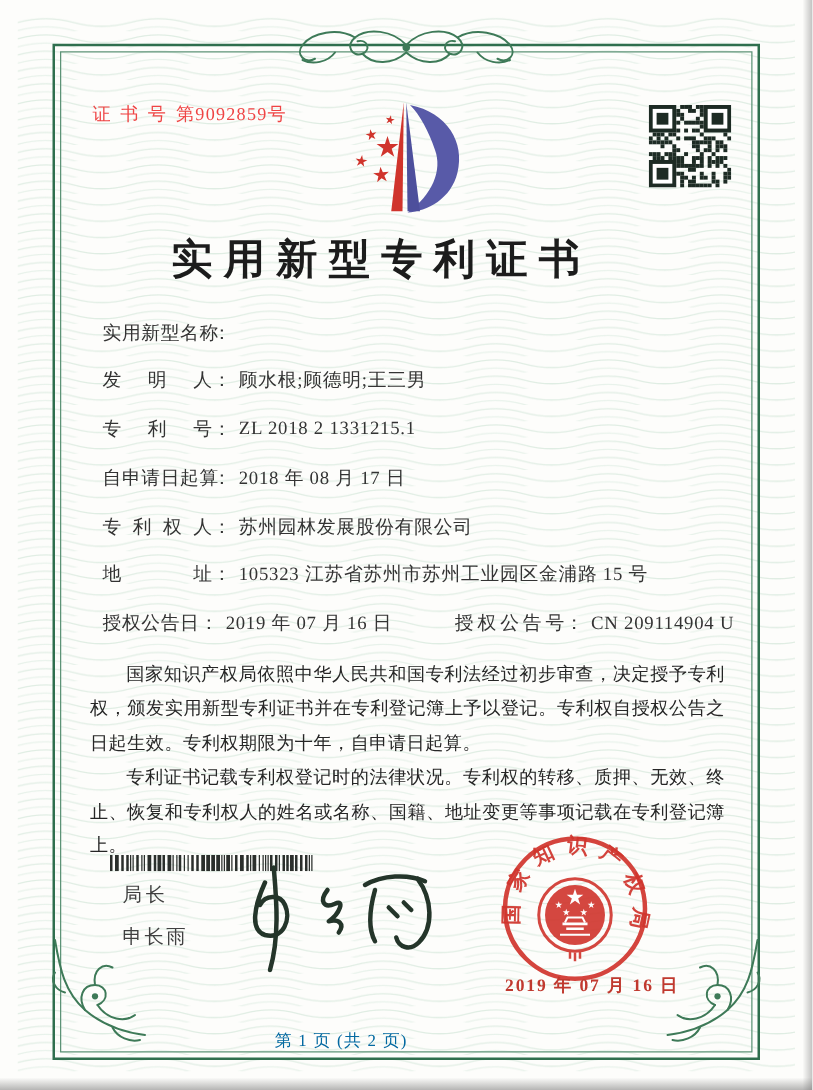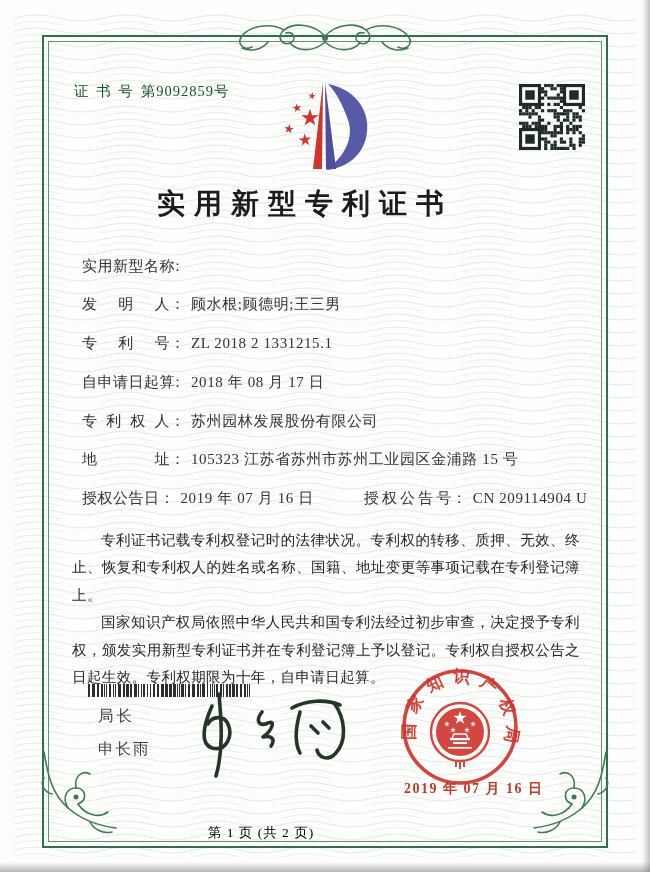--- a/index.html
+++ b/index.html
@@ -19,28 +19,28 @@
   .frame-outer { position:absolute; left:42px; top:35px; width:566px; height:813px;
     border:2.5px solid #2f6f4e; }
   .frame-inner { position:absolute; left:4px; top:4px; right:4px; bottom:4px;
     border:1px solid #5d9377; }
   .ornament-top { position:absolute; left:228px; top:16px; width:194px; height:42px; }
   .ornament-corner { position:absolute; width:96px; height:100px; }
   .ornament-bl { left:28px; top:742px; }
   .ornament-br { right:28px; top:742px; transform:scaleX(-1); }
 
   .cert-no { position:absolute; left:74px; top:82px; font-size:14.5px;
-    letter-spacing:2px; color:#14532d; }
+    letter-spacing:2px; color:#ef4444; }
   .cert-no .num { letter-spacing:1px; margin-left:6px; }
 
   .logo { position:absolute; left:266px; top:76px; width:122px; height:98px; }
   .qr { position:absolute; left:519px; top:84px; width:66px; height:66px; }
 
   .title { position:absolute; left:0; top:185px; width:570px; text-align:center;
-    font-size:28px; font-weight:600; letter-spacing:9px; color:#1c1c1c;padding-left:40px; }
+    font-size:33px; font-weight:600; letter-spacing:9px; color:#1c1c1c;padding-left:40px; }
 
   .fields { position:absolute; left:82px; top:254px; width:500px; font-size:15px; color:#333; }
   .frow { display:flex; align-items:center; height:24.5px; margin-bottom:14.2px; white-space:nowrap; }
   .flabel { display:inline-block; width:88px; text-align:justify; text-align-last:justify; letter-spacing:.5px; }
   .fcolon { margin:0 6px 0 0; }
   .fvalue { letter-spacing:.6px; }
   .fpair2 { margin-left:50px; display:flex; align-items:baseline; }
 
   .paras { position:absolute; left:72px; top:527px; width:508px;
     font-size:14.5px; line-height:27.4px; text-align:justify; color:#262626; }
@@ -50,22 +50,22 @@
 
   .signer { position:absolute; left:98px; top:706px; font-size:15.5px;
     letter-spacing:3px; color:#404040; }
   .signer .name { display:block; margin-top:12px; letter-spacing:2px; }
   .signature { position:absolute; left:182px; top:686px; width:178px; height:92px; }
 
   .seal { position:absolute; left:392px; top:662px; width:138px; height:138px; }
   .seal-date { position:absolute; left:404px; top:780px; font-size:14px;
     color:#c0392f; letter-spacing:1.5px; font-weight:600; }
 
-  .footer { position:absolute; left:4px; top:824px; width:514px; text-align:center;
-    font-size:13.5px; color:#000000; letter-spacing:1px; }
+  .footer { position:absolute; left:16px; top:824px; width:514px; text-align:center;
+    font-size:13.5px; color:#0369a1; letter-spacing:1px; }
 </style>
 </head>
 <body>
 
 <div class="page">
 
   <svg class="guilloche" aria-hidden="true">
     <defs>
       <pattern id="gw" width="90" height="13" patternUnits="userSpaceOnUse">
         <path d="M0 6 Q22.5 0 45 6 T90 6" fill="none" stroke="#d8e9dd" stroke-width="1"></path>
@@ -332,22 +332,22 @@
         <span class="fvalue">2019 年 07 月 16 日</span>
       <span class="fpair2">
         <span class="flabel">授权公告号</span>
           <span class="fcolon">：</span>
           <span class="fvalue">CN 209114904 U</span>
       </span>
     </div>
   </div>
 
   <div class="paras">
+    <p>国家知识产权局依照中华人民共和国专利法经过初步审查，决定授予专利权，颁发实用新型专利证书并在专利登记簿上予以登记。专利权自授权公告之日起生效。专利权期限为十年，自申请日起算。</p>
     <p>专利证书记载专利权登记时的法律状况。专利权的转移、质押、无效、终止、恢复和专利权人的姓名或名称、国籍、地址变更等事项记载在专利登记簿上。</p>
-    <p>国家知识产权局依照中华人民共和国专利法经过初步审查，决定授予专利权，颁发实用新型专利证书并在专利登记簿上予以登记。专利权自授权公告之日起生效。专利权期限为十年，自申请日起算。</p>
   </div>
 
   <svg class="barcode" id="barcode" viewBox="0 0 166 13" preserveAspectRatio="none">
       <rect x="0" y="0" width="2" height="13" fill="#2b2f2c"></rect>
       <rect x="4" y="0" width="3" height="13" fill="#2b2f2c"></rect>
       <rect x="9" y="0" width="2" height="13" fill="#2b2f2c"></rect>
       <rect x="13" y="0" width="2" height="13" fill="#2b2f2c"></rect>
       <rect x="16" y="0" width="1" height="13" fill="#2b2f2c"></rect>
       <rect x="18" y="0" width="1" height="13" fill="#2b2f2c"></rect>
       <rect x="21" y="0" width="2" height="13" fill="#2b2f2c"></rect>

